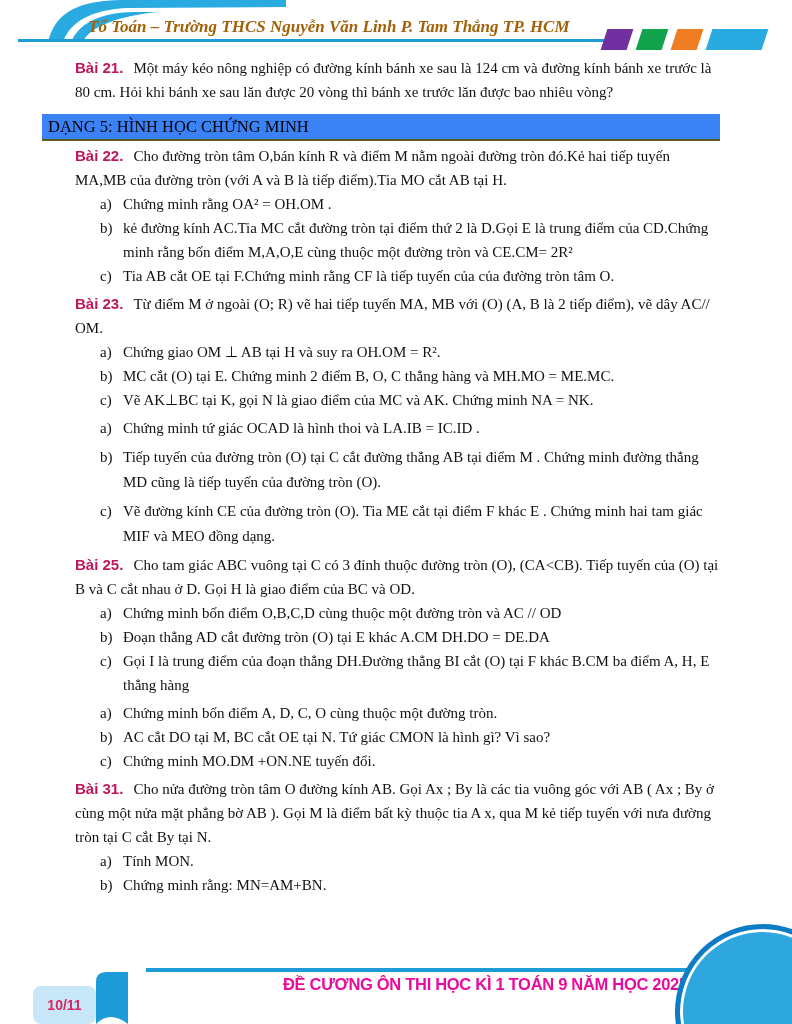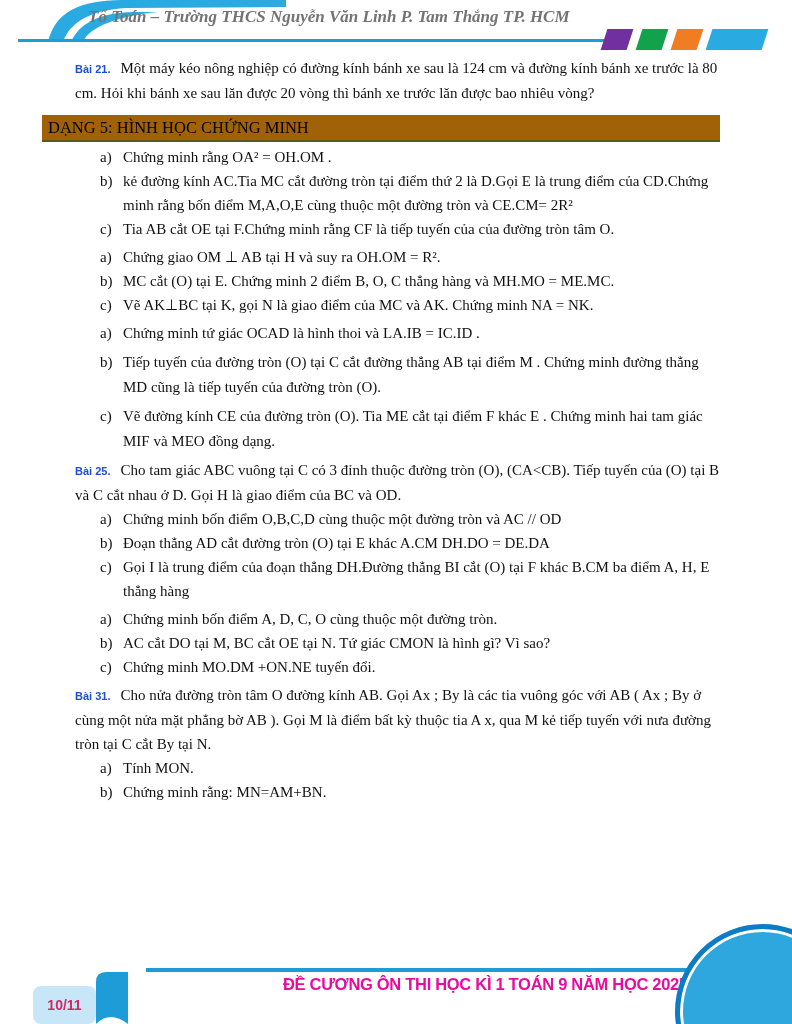--- a/index.html
+++ b/index.html
@@ -5,41 +5,41 @@
   html,body{margin:0;padding:0;background:#ffffff;}
   .page{
     position:relative;width:792px;height:1024px;margin:0 auto;
     background:#ffffff;overflow:hidden;
     font-family:"Liberation Serif",serif;color:#111;
   }
   
   .header-swoosh{position:absolute;left:36px;top:0;}
   .header-rule{position:absolute;left:18px;top:39px;width:590px;height:3px;background:#1E9CD7;}
   .header-title{
-    position:absolute;left:88px;top:7px;width:560px;
+    position:absolute;left:88px;top:17px;width:560px;
     font-family:"Liberation Serif",serif;font-style:italic;font-weight:700;
-    font-size:17px;color:#737373;white-space:nowrap;
+    font-size:17px;color:#a16207;white-space:nowrap;
   }
   .deco-squares{position:absolute;left:604px;top:29px;display:flex;gap:9px;}
   .deco-squares .sq{width:26px;height:21px;transform:skewX(-18deg);}
   .deco-squares .sq.wide{width:56px;}
   
   .content{
     position:absolute;left:75px;right:72px;top:56px;
     font-size:15px;line-height:24px;
   }
   .problem{margin:0 0 4px 0;}
   .problem.gap{}
   .problem p{margin:0;}
   .bai{
     font-family:"Liberation Sans",sans-serif;font-weight:700;
-    color:#1d4ed8;font-size:11px;margin-right:10px;
+    color:#be185d;font-size:15px;margin-right:10px;
   }
   .banner{
-    margin:10px 0 3px -33px;background:#a16207;
+    margin:10px 0 3px -33px;background:#3b82f6;
     border-bottom:2px solid #5a5a20;
     padding:0 4px 0 6px;font-size:16.5px;line-height:25px;color:#000;
   }
   .items .item{display:flex;}
   .items .marker{flex:none;width:23px;margin-left:25px;}
   .items .itext{flex:1;}
   .problem.wide{line-height:25px;}
   .problem.wide .item{margin-top:4px;font-style:normal;}
   
   .footer-rule{position:absolute;left:146px;top:968px;width:610px;height:4px;background:#1E9CD7;}
@@ -82,37 +82,39 @@
 
   <div class="content">
 
     <div class="problem">
       <p><span class="bai">Bài 21.</span><span>Một máy kéo nông nghiệp có đường kính bánh xe sau là 124 cm và đường kính bánh xe trước là 80 cm. Hỏi khi bánh xe sau lăn được 20 vòng thì bánh xe trước lăn được bao nhiêu vòng?</span></p>
     </div>
 
     <div class="banner">DẠNG 5: HÌNH HỌC CHỨNG MINH</div>
 
     <div class="problem">
+      <p><span class="bai">Bài 22.</span><span>Cho đường tròn tâm O,bán kính R và điểm M nằm ngoài đường tròn đó.Kẻ hai tiếp tuyến MA,MB của đường tròn (với A và B là tiếp điểm).Tia MO cắt AB tại H.</span></p>
       <div class="items">
         <div class="item">
             <span class="marker">a)</span>
             <span class="itext">Chứng minh rằng OA² = OH.OM .</span>
           </div>
         <div class="item">
             <span class="marker">b)</span>
             <span class="itext">kẻ đường kính AC.Tia MC cắt đường tròn tại điểm thứ 2 là D.Gọi E là trung điểm của CD.Chứng minh rằng bốn điểm M,A,O,E cùng thuộc một đường tròn và CE.CM= 2R²</span>
           </div>
         <div class="item">
             <span class="marker">c)</span>
             <span class="itext">Tia AB cắt OE tại F.Chứng minh rằng CF là tiếp tuyến của của đường tròn tâm O.</span>
           </div>
       </div>
     </div>
 
     <div class="problem">
+      <p><span class="bai">Bài 23.</span><span>Từ điểm M ở ngoài (O; R) vẽ hai tiếp tuyến MA, MB với (O) (A, B là 2 tiếp điểm), vẽ dây AC// OM.</span></p>
       <div class="items">
         <div class="item">
             <span class="marker">a)</span>
             <span class="itext">Chứng giao OM ⊥ AB tại H và suy ra OH.OM = R².</span>
           </div>
         <div class="item">
             <span class="marker">b)</span>
             <span class="itext">MC cắt (O) tại E. Chứng minh 2 điểm B, O, C thẳng hàng và MH.MO = ME.MC.</span>
           </div>
         <div class="item">

